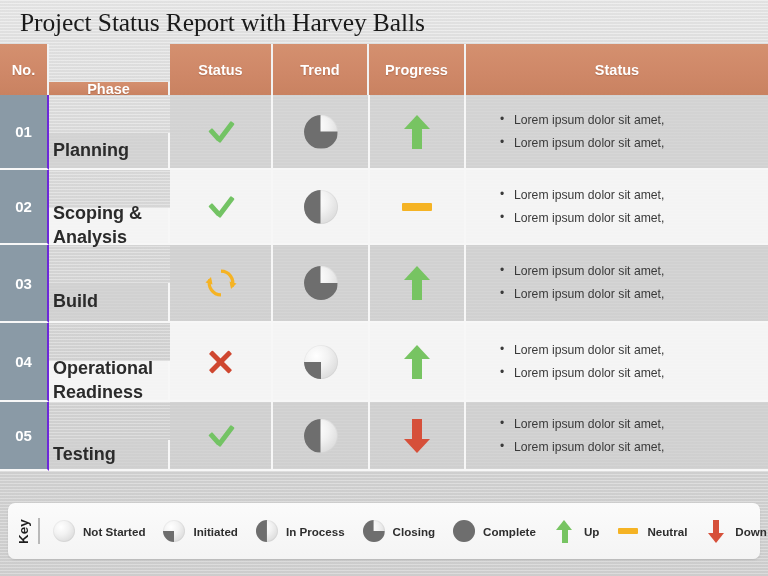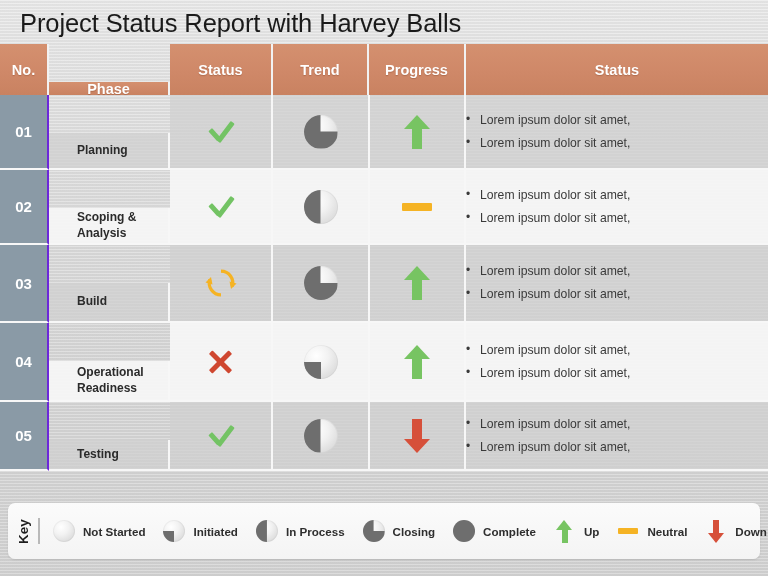--- a/index.html
+++ b/index.html
@@ -28,20 +28,21 @@
     left: 20px;
     top: 5px;
     width: 700px;
     height: 36px;
     line-height: 36px;
     font-size: 25.5px;
     font-weight: 400;
     color: #1a1a1a;
     letter-spacing: -0.1px;
     white-space: nowrap;
+    font-family: Liberation Serif, serif;
   }
 
   
   .table-wrap {
     position: absolute;
     left: 0px;
     top: 44px;
     width: 768px;
   }
 
@@ -98,30 +99,31 @@
     background: #8a9aa6 !important;
     color: #ffffff;
     font-size: 15px;
     font-weight: bold;
     border-right: 2px solid #6d28d9;
     border-bottom: 2px solid #f7f7f7;
   }
 
   .cell-phase {
     justify-content: flex-start;
-    padding-left: 28px;
+    padding-left: 4px;
     color: #2b2b2b;
-    font-size: 12px;
+    font-size: 18px;
     font-weight: bold;
     line-height: 1.3;
   }
 
   .cell-desc {
     justify-content: flex-start;
     align-items: center;
+    padding-left: 34px;
   }
   .bullets { list-style: none; }
   .bullets li {
     font-size: 12.2px;
     color: #3a3a3a;
     line-height: 1.86;
     position: relative;
     padding-left: 14px;
     white-space: nowrap;
   }

